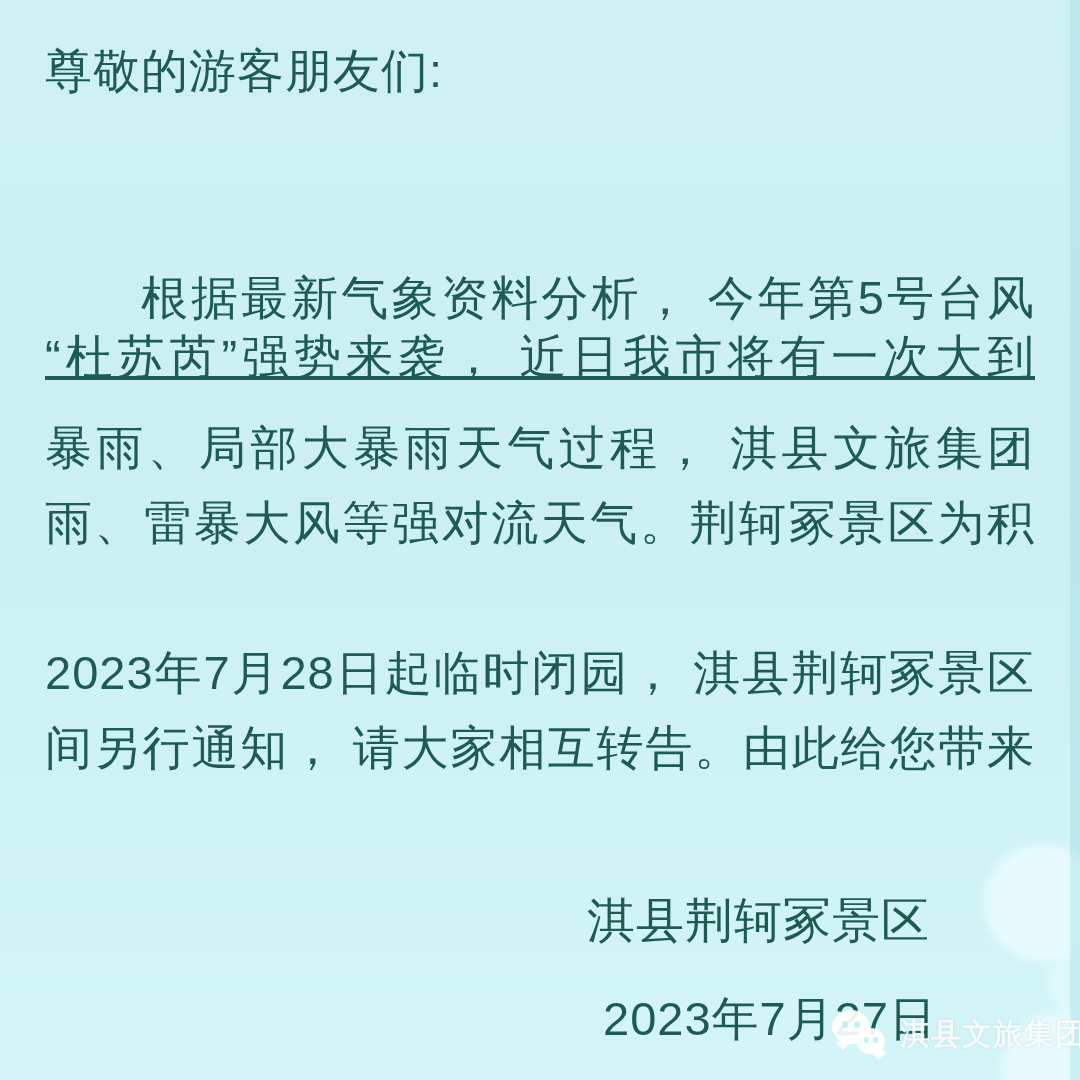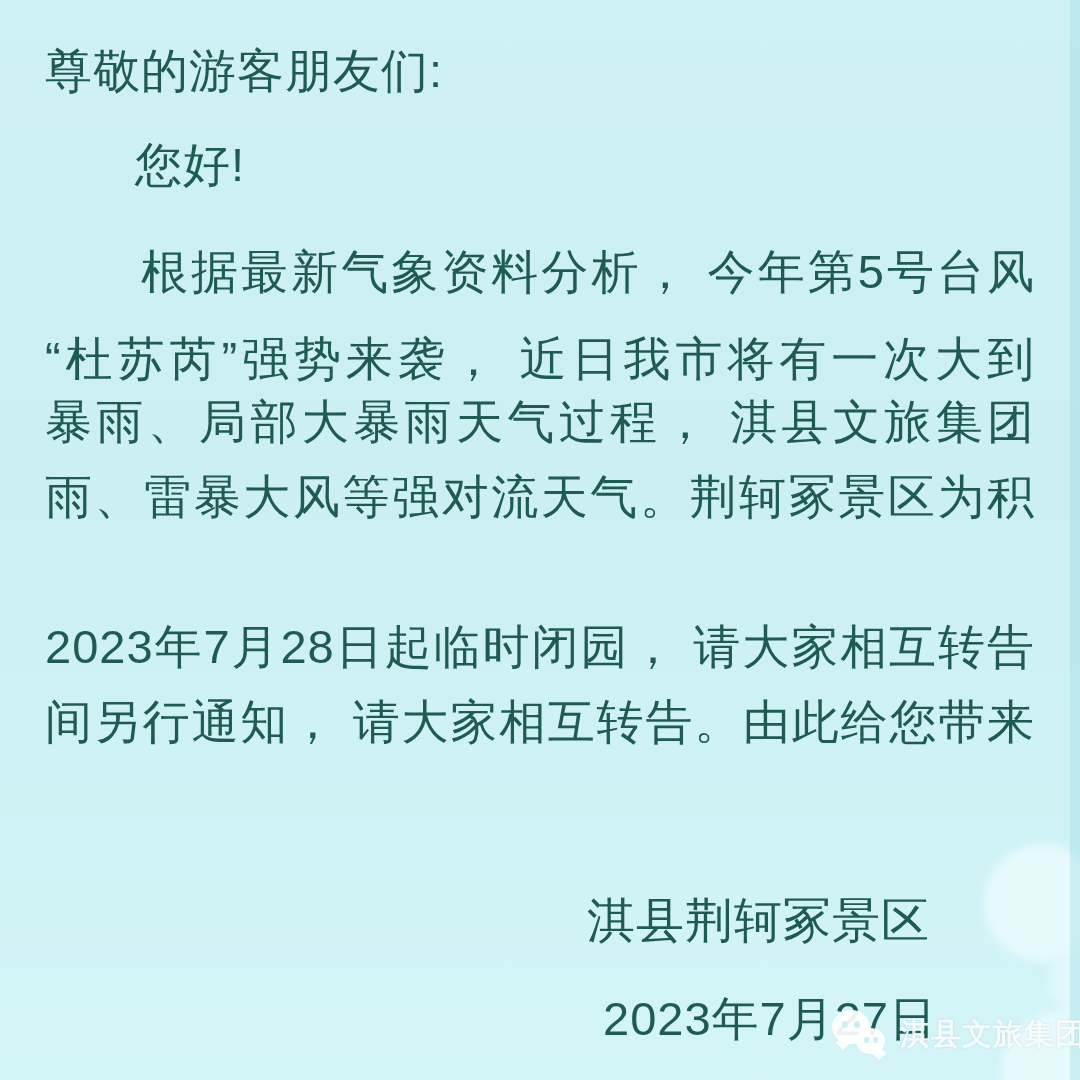--- a/index.html
+++ b/index.html
@@ -22,25 +22,26 @@
     text-align: center;
   }
   .block {
     left: 45px;
     width: 990px;
     white-space: normal;
   }
   .justify {
     text-align: justify;
     text-align-last: justify;
+    margin-top: 26px;
   }
   .salutation { top: 40px;  left: 45px; }
   .greeting   { top: 134px; left: 135px; }
   .bl0 { top: 241px; text-indent: 96px; }
-  .bl1 { top: 328px; }
+  .bl1 { top: 300px; text-decoration: underline; }
   .bl2 { top: 391px; }
   .bl3 { top: 466px; }
   .bl4 { top: 541px; }
   .bl5 { top: 616px; }
   .bl6 { top: 691px; }
   .bl7 { top: 766px; }
   .signature { top: 890px; right: 150px; font-size: 48px; margin-left: 29px; }
   .dateline  { top: 988px; right: 143px; }
 
   
@@ -110,27 +111,26 @@
 <body>
 
 <div class="page">
 
   <div class="blob blob1"></div>
   <div class="blob blob3"></div>
   <div class="blob blob2"></div>
   <div class="edge-strip"></div>
 
   <div class="txt salutation">尊敬的游客朋友们:</div>
-  <div class="txt greeting">您好!</div>
 
   <div class="txt block justify bl0">根据最新气象资料分析， 今年第5号台风</div>
   <div class="txt block justify bl1">“杜苏芮”强势来袭，  近日我市将有一次大到</div>
   <div class="txt block justify bl2">暴雨、局部大暴雨天气过程， 淇县文旅集团</div>
   <div class="txt block justify bl3">雨、雷暴大风等强对流天气。荆轲冢景区为积</div>
-  <div class="txt block justify bl5">2023年7月28日起临时闭园， 请大家相互转告</div>
+  <div class="txt block justify bl5">2023年7月28日起临时闭园， 淇县荆轲冢景区</div>
   <div class="txt block justify bl6">间另行通知， 请大家相互转告。由此给您带来</div>
 
   <div class="txt signature">淇县荆轲冢景区</div>
   <div class="txt dateline">2023年7月27日</div>
 
   <div class="watermark">
     <div class="wm-icon">
       <div class="tail t1"></div>
       <div class="bubble big"></div>
       <div class="tail t2"></div>

